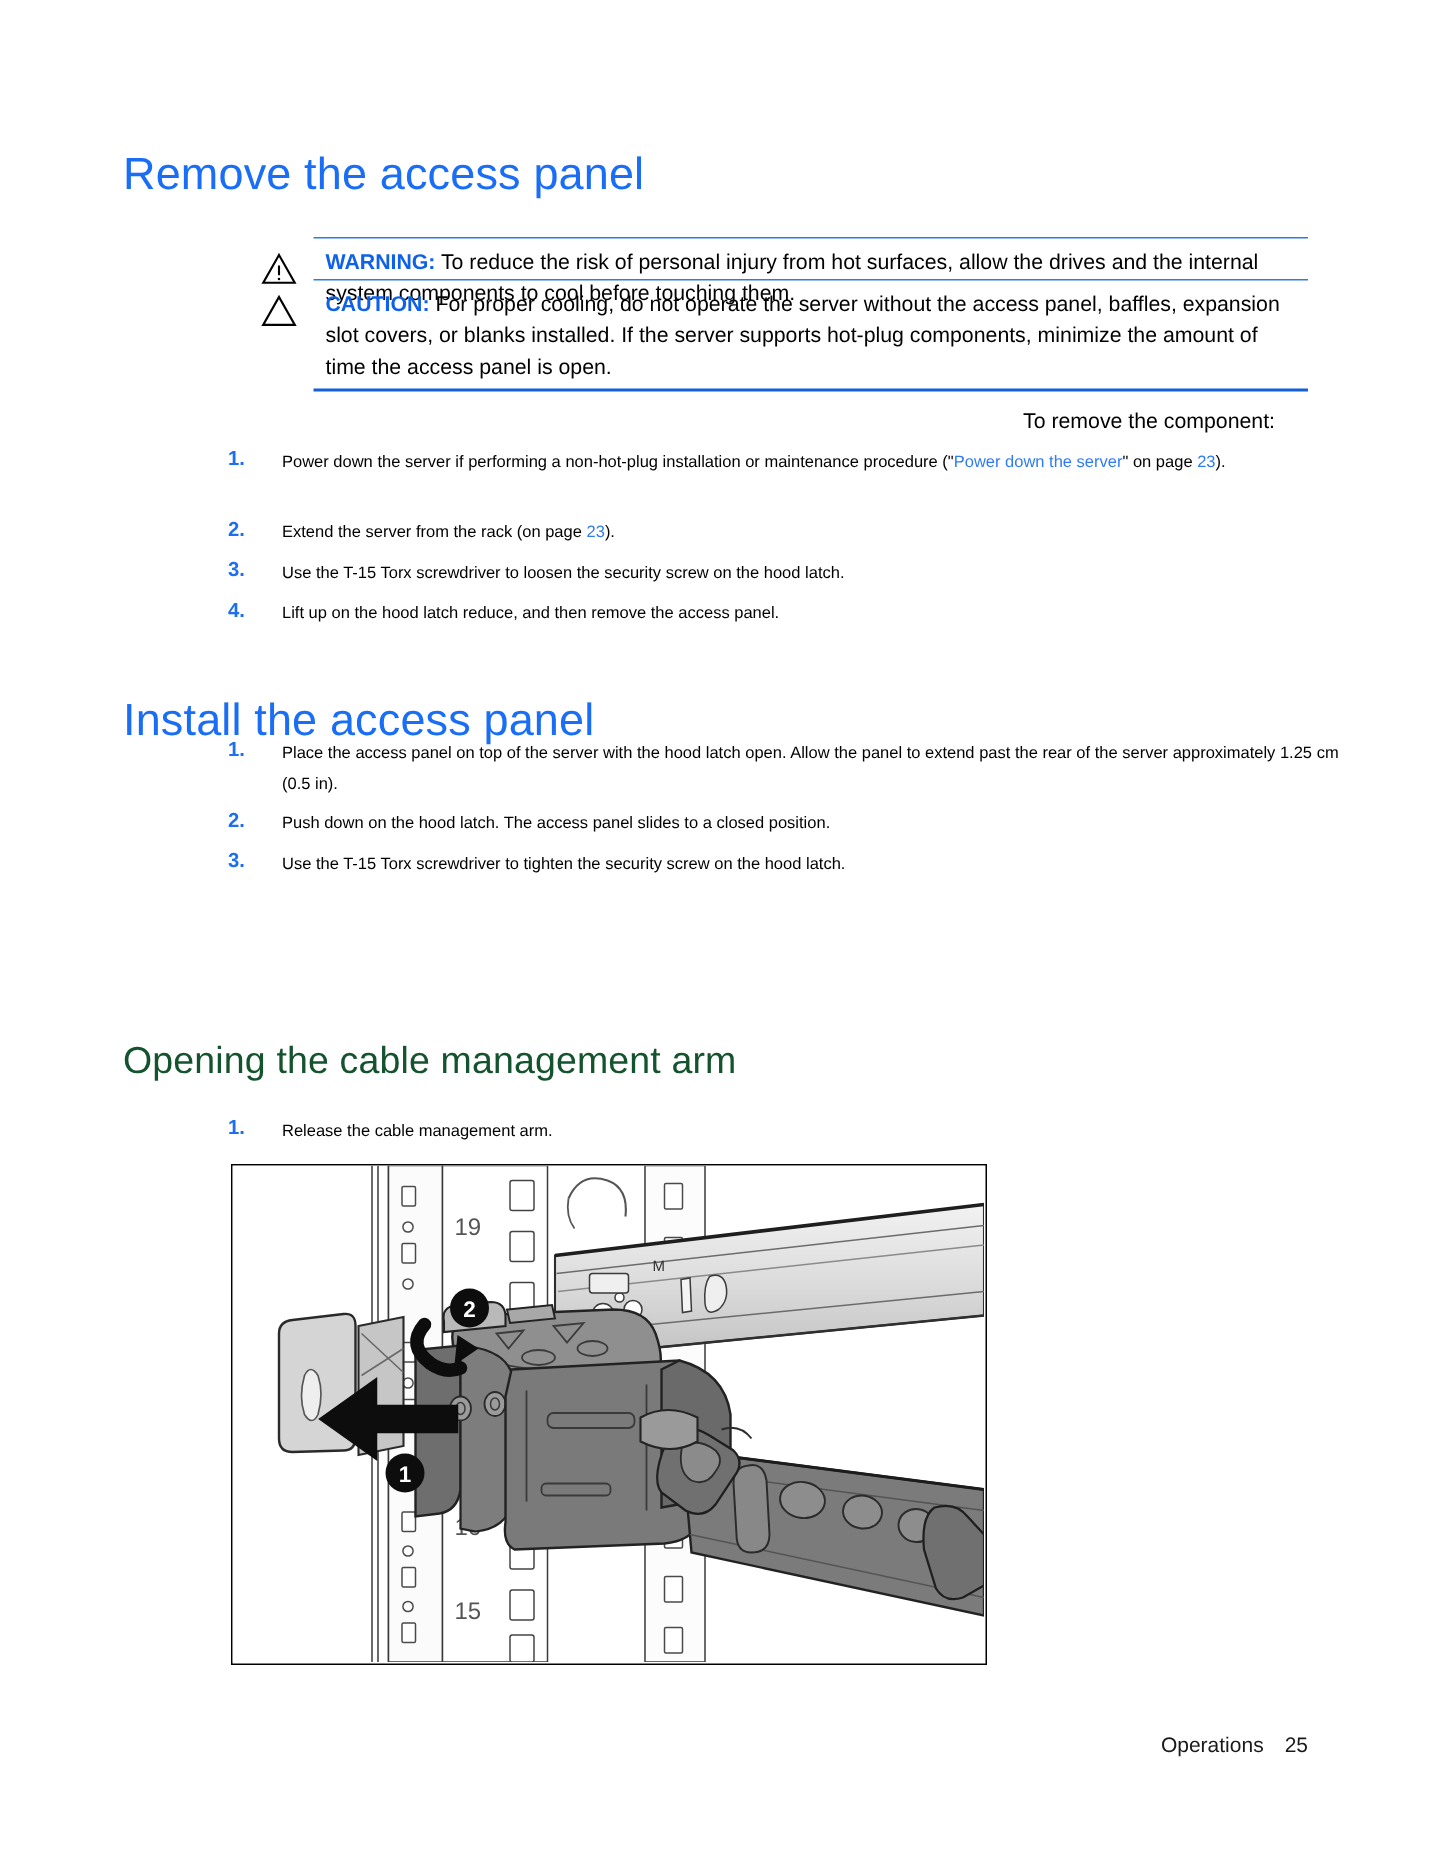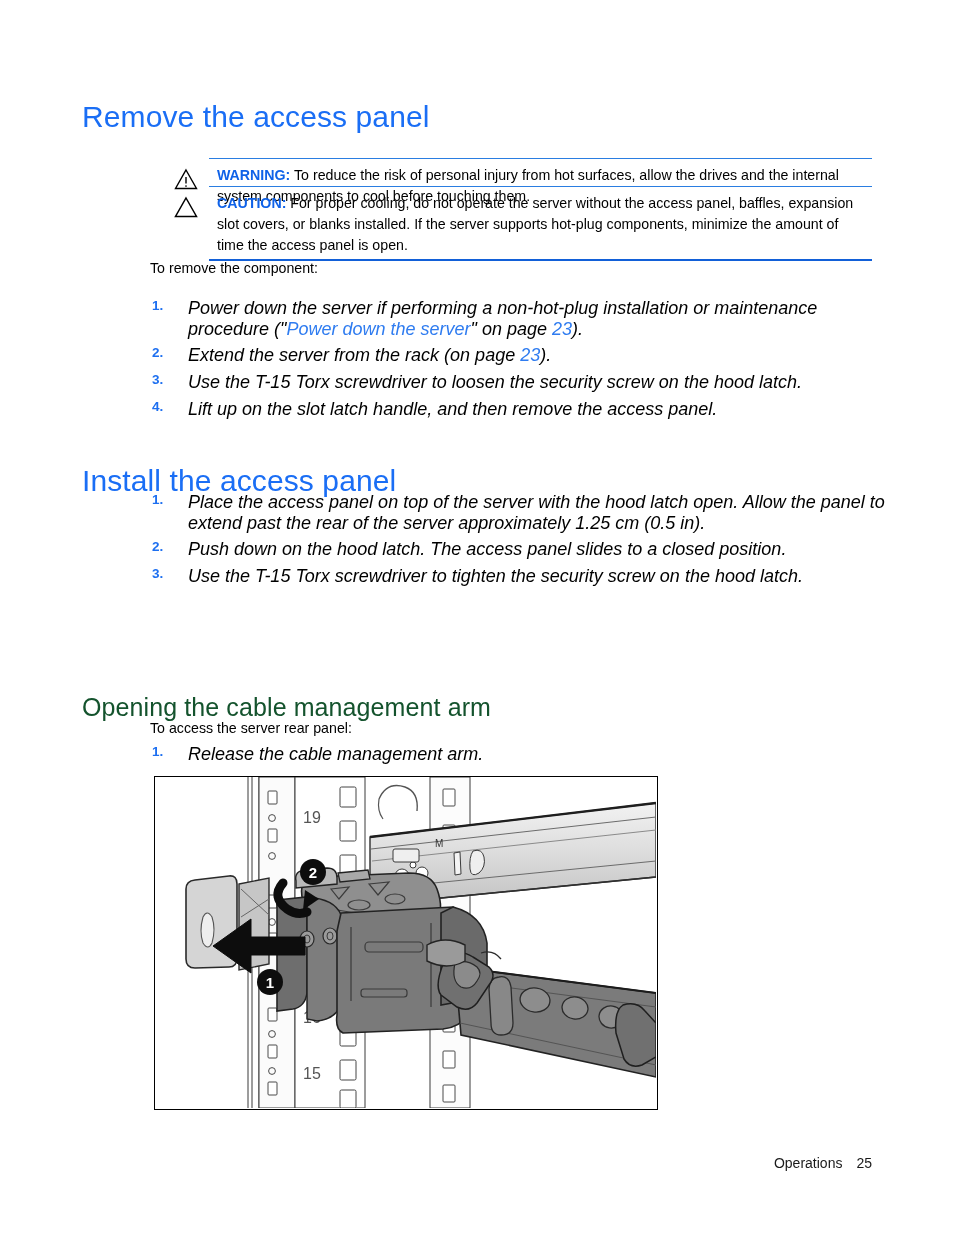--- a/index.html
+++ b/index.html
@@ -97,24 +97,23 @@
     top: 0;
     width: 22px;
     text-align: left;
     font-size: 13.5px;
     font-weight: bold;
     color: #1d6ff0;
   }
   .step .txt {
     position: absolute;
     left: 36px;
-    font-size: 18px;
+    font-size: 11px;
     line-height: 21px;
     color: #000000;
-    font-style: italic;
   }
   .lnk { color: #2f7cf0; }
 
   
   .figure {
     position: absolute;
     left: 154px;
     top: 776px;
     width: 504px;
     height: 334px;
@@ -162,21 +161,21 @@
     <svg class="tri" style="top:10px;" viewBox="0 0 24 22">
       <path d="M12 2 L22.5 20.5 L1.5 20.5 Z" fill="none" stroke="#000" stroke-width="1.5"></path>
     </svg>
     <div class="body" style="top:7px;">
       <span class="lbl">CAUTION:</span>
       <span>For proper cooling, do not operate the server without the access panel, baffles, expansion slot covers, or blanks installed. If the server supports hot-plug components, minimize the amount of time the access panel is open.</span>
     </div>
     <div class="rule-bot" style="top:73px;"></div>
   </div>
 
-  <div class="para" style="left:150px; top:258px; width:700px;">To remove the component:</div>
+  <div class="para" style="left:150px; top:271px; width:700px;text-align:right;">To remove the component:</div>
 
   <div class="step" style="left:152px; top:298px; width:720px;">
     <span class="num">1.</span>
     <span class="txt" style="width:705px;">
       <span>Power down the server if performing a non-hot-plug installation or maintenance procedure ("</span><span class="lnk">Power down the server</span><span>" on page </span><span class="lnk">23</span><span>).</span>
     </span>
   </div>
 
   <div class="step" style="left:152px; top:345px; width:720px;">
     <span class="num">2.</span>
@@ -185,21 +184,21 @@
     </span>
   </div>
 
   <div class="step" style="left:152px; top:372px; width:720px;">
     <span class="num">3.</span>
     <span class="txt" style="width:705px;">Use the T-15 Torx screwdriver to loosen the security screw on the hood latch.</span>
   </div>
 
   <div class="step" style="left:152px; top:399px; width:720px;">
     <span class="num">4.</span>
-    <span class="txt" style="width:705px;">Lift up on the slot latch handle, and then remove the access panel.</span>
+    <span class="txt" style="width:705px;">Lift up on the hood latch reduce, and then remove the access panel.</span>
   </div>
 
   <h1 class="h1" style="left:82px; top:444px;">Install the access panel</h1>
 
   <div class="step" style="left:152px; top:492px; width:722px;">
     <span class="num">1.</span>
     <span class="txt" style="width:722px;">Place the access panel on top of the server with the hood latch open. Allow the panel to extend past the rear of the server approximately 1.25 cm (0.5 in).</span>
   </div>
 
   <div class="step" style="left:152px; top:539px; width:720px;">
@@ -208,21 +207,20 @@
   </div>
 
   <div class="step" style="left:152px; top:566px; width:720px;">
     <span class="num">3.</span>
     <span class="txt" style="width:705px;">Use the T-15 Torx screwdriver to tighten the security screw on the hood latch.</span>
   </div>
 
 
   <h2 class="h2" style="left:82px; top:673px;">Opening the cable management arm</h2>
 
-  <div class="para" style="left:150px; top:718px; width:700px;">To access the server rear panel:</div>
 
   <div class="step" style="left:152px; top:744px; width:720px;">
     <span class="num">1.</span>
     <span class="txt" style="width:705px;">Release the cable management arm.</span>
   </div>
 
   <div class="figure">
     <svg width="501" height="331" viewBox="0 0 501 331">
       <defs>
         <linearGradient id="gMetal" x1="0" y1="0" x2="0" y2="1">

